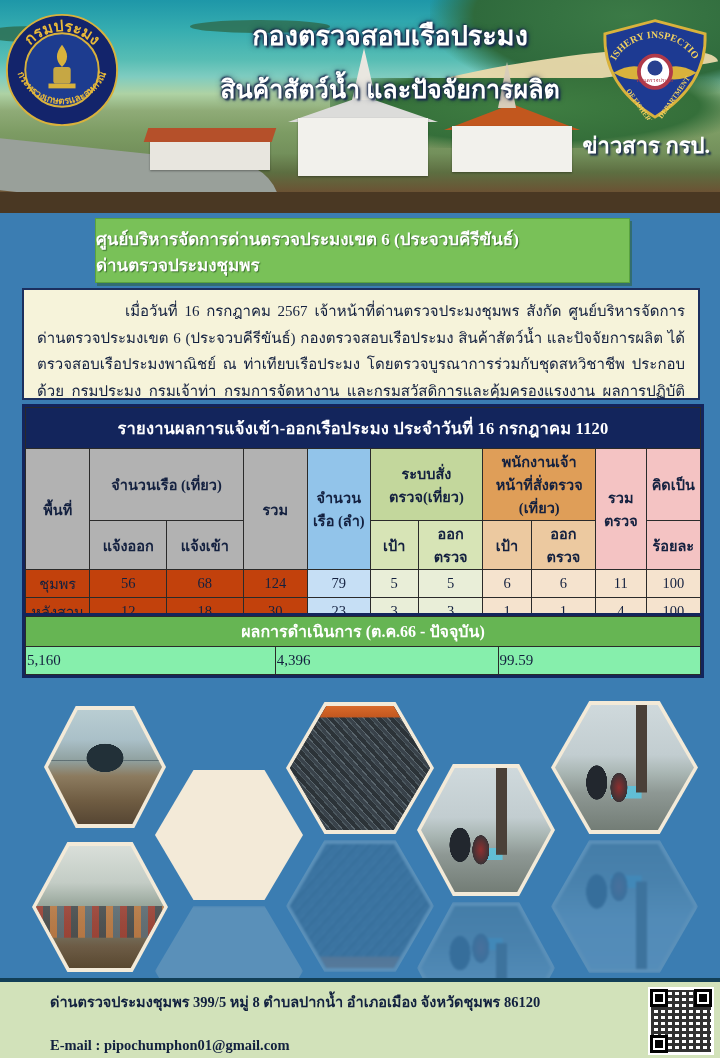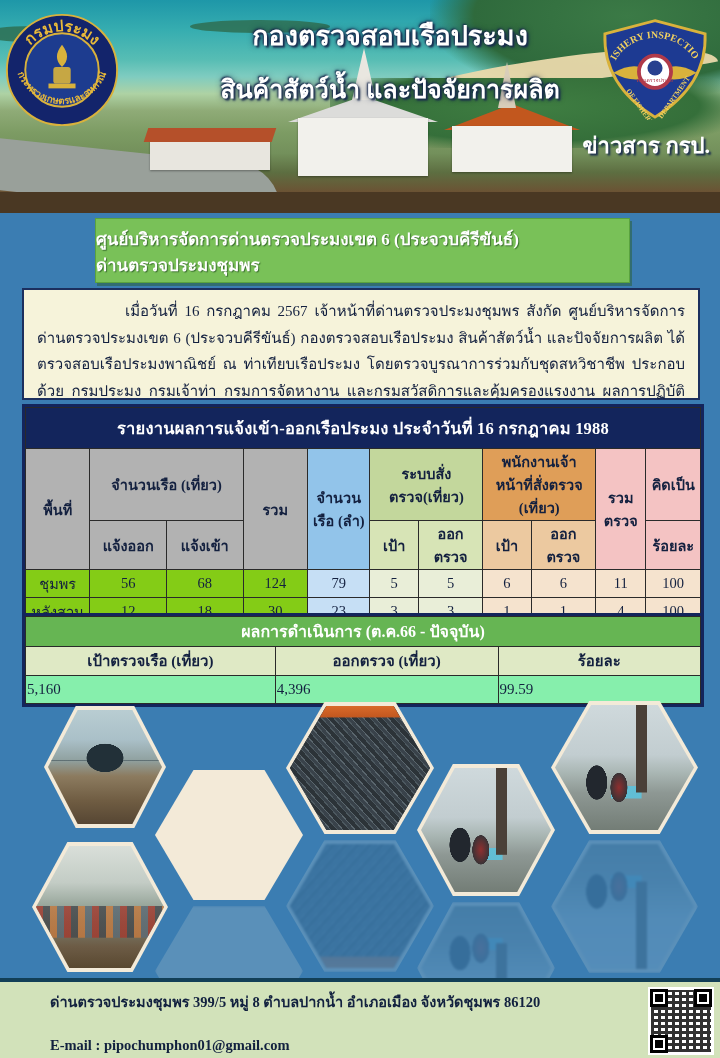--- a/index.html
+++ b/index.html
@@ -71,21 +71,21 @@
   .tbl1 th,.tbl1 td{border:1px solid #2a2a2a;text-align:center;color:#13203f;font-size:14.5px;
     padding:1px 2px;font-weight:bold;}
   .tbl1 td{font-weight:normal;height:25px;}
   .h-gray{background:#b2b2b2;}
   .h-blue{background:#92c4ea;}
   .h-green{background:#c3d79c;}
   .h-green2{background:#d7e4b6;}
   .h-orange{background:#df9e58;}
   .h-orange2{background:#ecc9a0;}
   .h-pink{background:#f4c3c3;}
-  .c-plain{background:#84cc16;}
+  .c-plain{background:#c2410c;}
   .c-blue{background:#c6dff5;}
   .c-green{background:#e9eed8;}
   .c-tan{background:#f5e3ce;}
   .hr1{height:44px;}
   .hr2{height:34px;margin-left:6px;}
 
   
   .tbl2{position:absolute;left:22px;top:613px;width:676px;border:3px solid #13255c;background:#fff;}
   .tbl2 table{border-collapse:collapse;width:100%;table-layout:fixed;}
   .tbl2 .title{background:#66b553;color:#fff;font-weight:bold;font-size:16px;text-align:center;height:27px;}
@@ -220,21 +220,21 @@
         <col style="width:62px">
           <col style="width:48px">
           <col style="width:64px">
           <col style="width:48px">
         <col style="width:64px">
           <col style="width:50px">
           <col style="width:54px">
       </colgroup>
       <tbody>
           <tr>
-            <td colspan="11" class="title">รายงานผลการแจ้งเข้า-ออกเรือประมง ประจำวันที่ 16 กรกฎาคม 1988</td>
+            <td colspan="11" class="title">รายงานผลการแจ้งเข้า-ออกเรือประมง ประจำวันที่ 16 กรกฎาคม 1120</td>
           </tr>
       <tr class="hr1">
         <th rowspan="2" class="h-gray">พื้นที่</th>
         <th colspan="2" class="h-gray">จำนวนเรือ (เที่ยว)</th>
         <th rowspan="2" class="h-gray">รวม</th>
         <th rowspan="2" class="h-blue">จำนวนเรือ (ลำ)</th>
         <th colspan="2" class="h-green">ระบบสั่งตรวจ(เที่ยว)</th>
         <th colspan="2" class="h-orange">พนักงานเจ้าหน้าที่สั่งตรวจ (เที่ยว)</th>
         <th rowspan="2" class="h-pink">รวมตรวจ</th>
         <th class="h-pink">คิดเป็น</th>
@@ -295,25 +295,20 @@
     <table>
       <colgroup>
           <col style="width:37%">
           <col style="width:33%">
           <col style="width:30%">
         </colgroup>
       <tbody>
           <tr>
             <td colspan="3" class="title">ผลการดำเนินการ (ต.ค.66 - ปัจจุบัน)</td>
           </tr>
-      <tr>
-        <th>เป้าตรวจเรือ (เที่ยว)</th>
-        <th>ออกตรวจ (เที่ยว)</th>
-        <th>ร้อยละ</th>
-      </tr>
       <tr>
         <td>5,160</td>
         <td>4,396</td>
         <td>99.59</td>
       </tr>
     </tbody>
       </table>
   </div>
 
   <div class="hex" style="left:44px;top:706px;width:122px;height:122px;">

